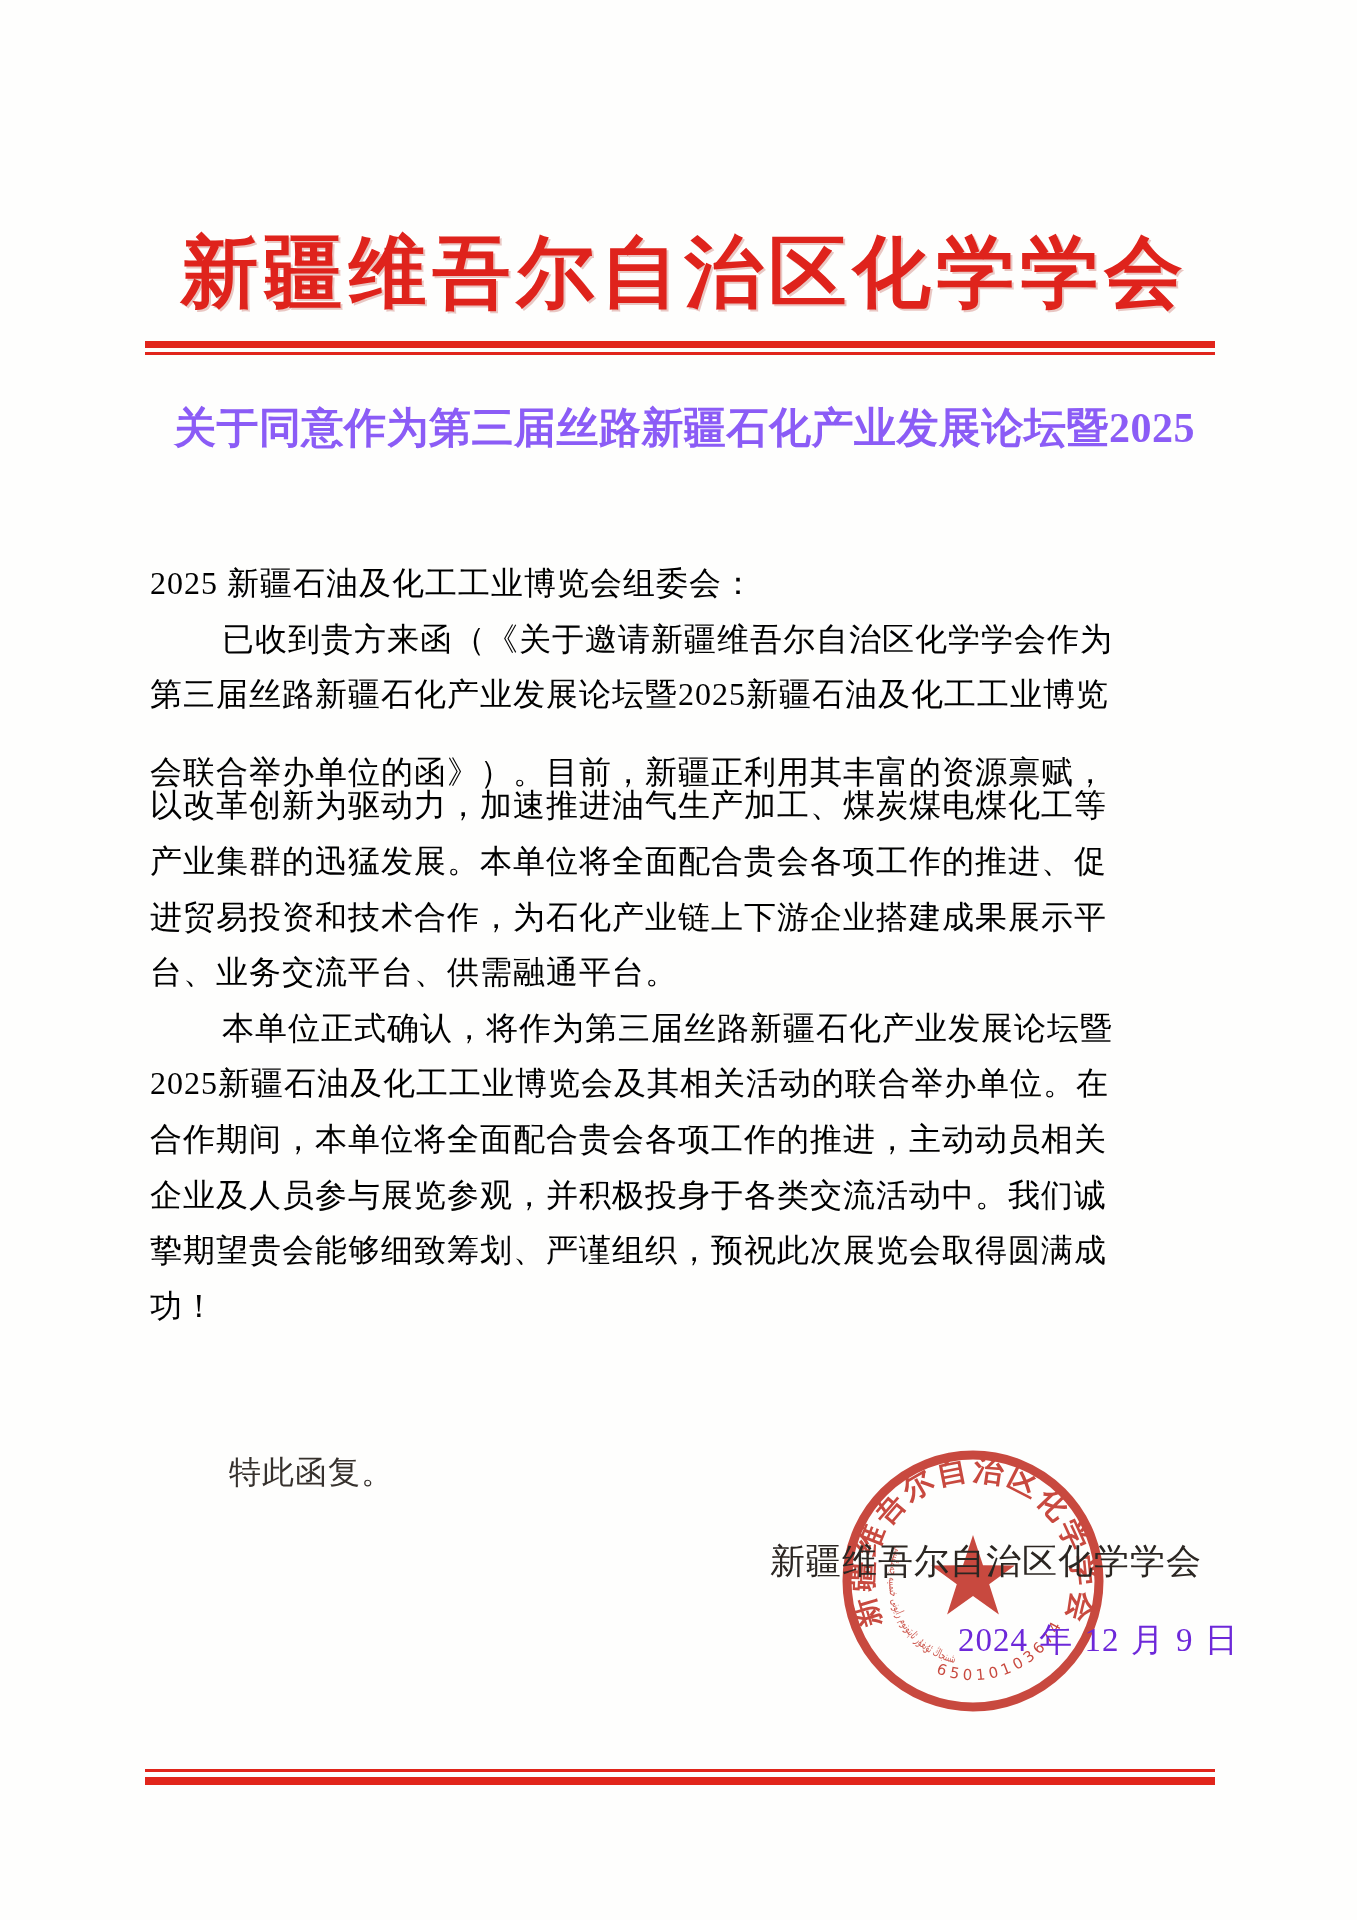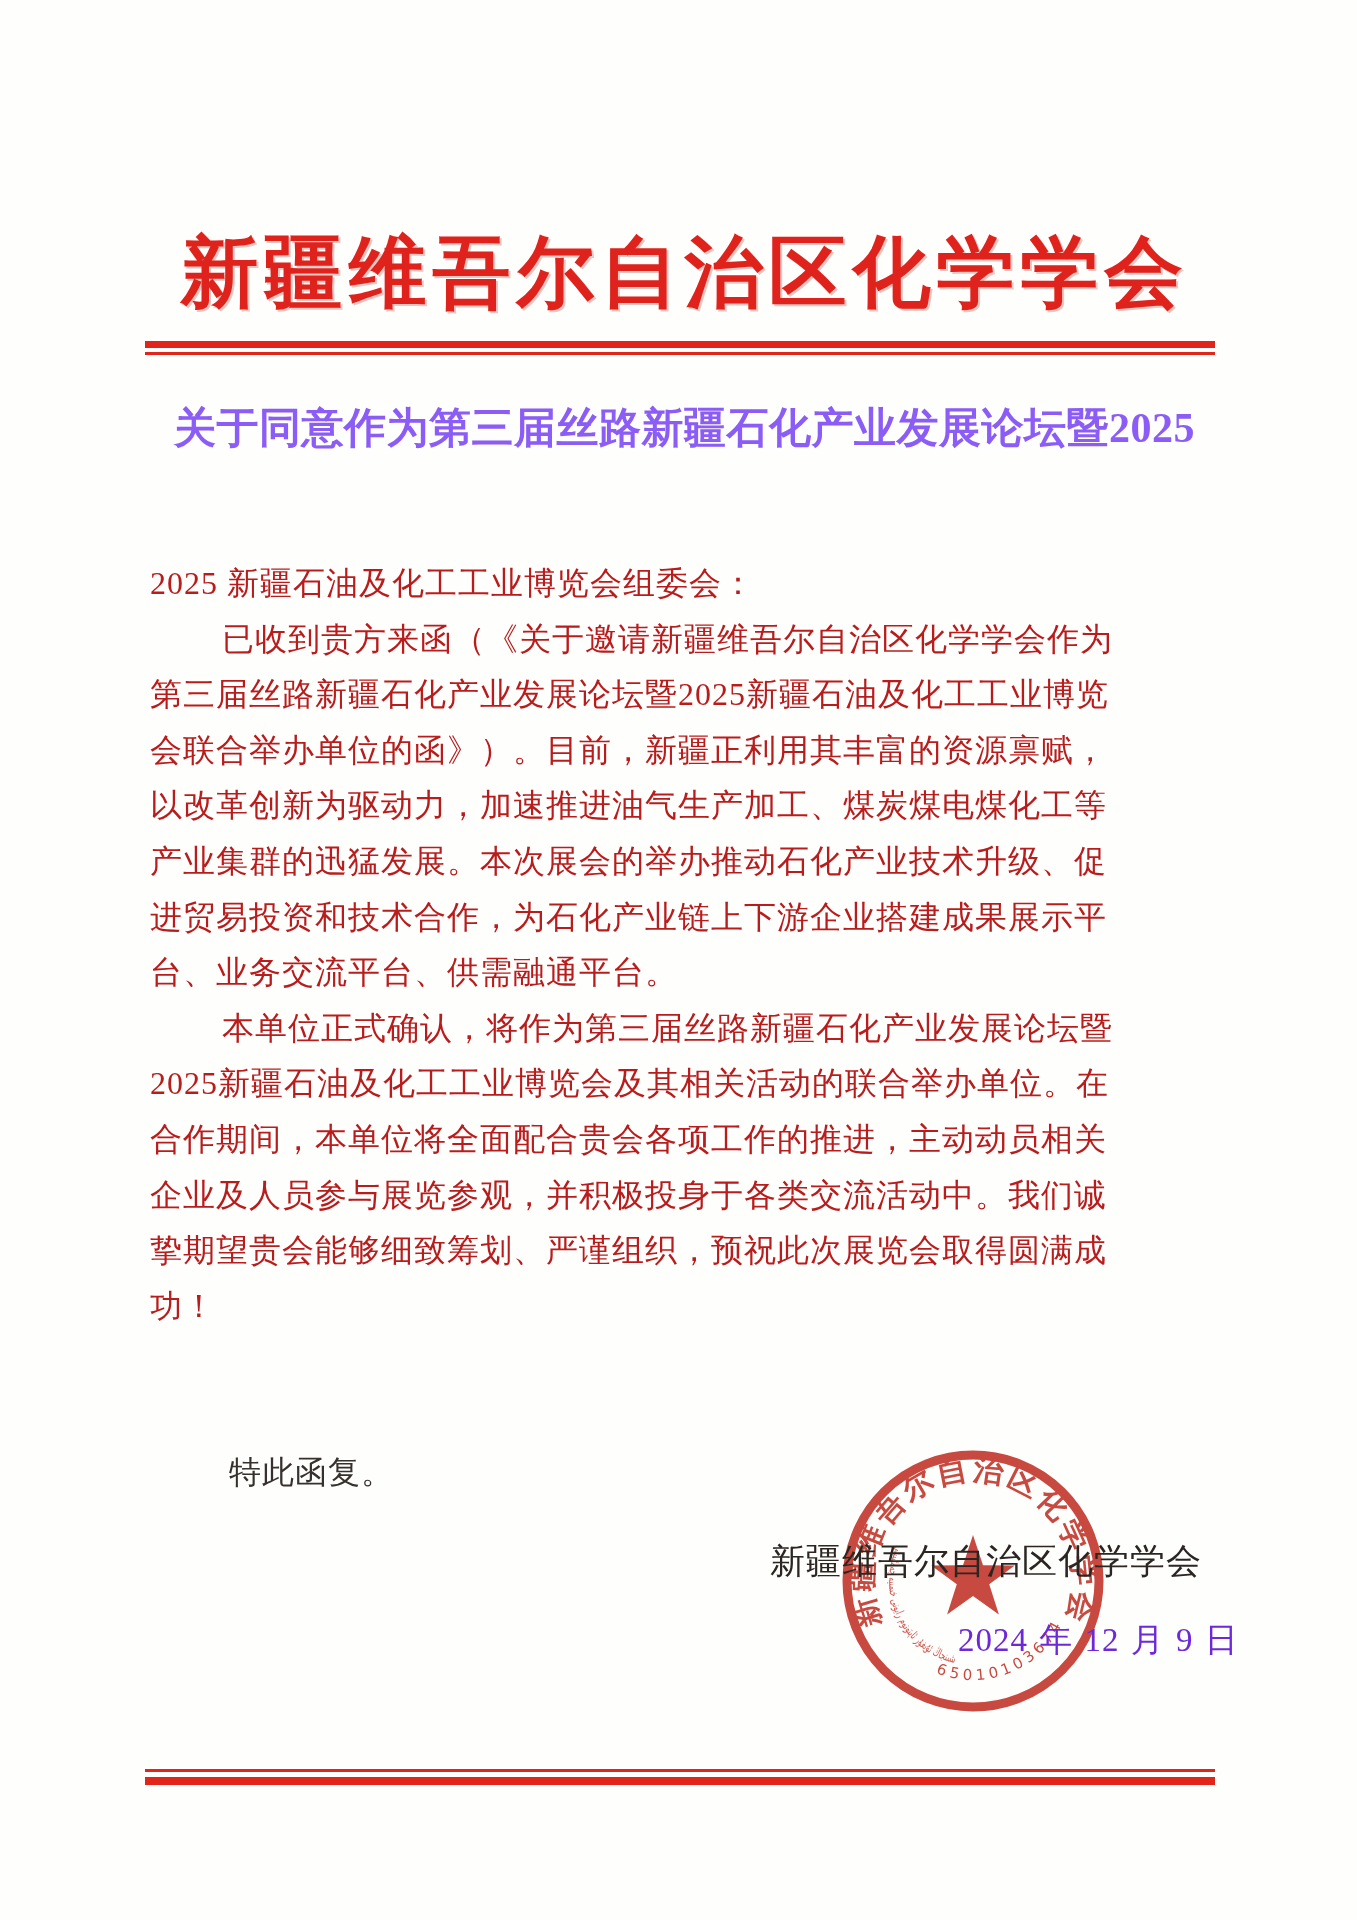--- a/index.html
+++ b/index.html
@@ -29,21 +29,21 @@
   
   .doc-title{
     position:absolute;top:400px;left:0;width:100%;
     text-align:center;font-weight:700;font-size:42px;line-height:56px;
     color:#8b5cf6;letter-spacing:0.5px;white-space:nowrap;
   }
   
   .bline{
     position:absolute;left:150px;
     font-size:32px;line-height:56px;letter-spacing:1px;
-    color:#b91c1c;white-space:nowrap;
+    color:#000000;white-space:nowrap;
   }
   .bline.indent{left:222px;}
   .closing{
     position:absolute;left:229px;top:1444px;
     font-size:32px;line-height:56px;letter-spacing:1px;color:#36312d;
     white-space:nowrap;z-index:3;
   }
   
   .sig-org{
     position:absolute;left:770px;top:1536px;
@@ -74,23 +74,23 @@
     <div class="bar thin"></div>
   </div>
 
   <div class="doc-title">
     <div>关于同意作为第三届丝路新疆石化产业发展论坛暨2025</div>
   </div>
 
   <div class="bline" style="top:555px">2025 新疆石油及化工工业博览会组委会：</div>
   <div class="bline indent" style="top:611px">已收到贵方来函（《关于邀请新疆维吾尔自治区化学学会作为</div>
   <div class="bline" style="top:666px">第三届丝路新疆石化产业发展论坛暨2025新疆石油及化工工业博览</div>
-  <div class="bline" style="top:722px">会联合举办单位的函》）。目前，新疆正利用其丰富的资源禀赋，</div>
+  <div class="bline" style="top:744px">会联合举办单位的函》）。目前，新疆正利用其丰富的资源禀赋，</div>
   <div class="bline" style="top:777px">以改革创新为驱动力，加速推进油气生产加工、煤炭煤电煤化工等</div>
-  <div class="bline" style="top:833px">产业集群的迅猛发展。本次展会的举办推动石化产业技术升级、促</div>
+  <div class="bline" style="top:833px">产业集群的迅猛发展。本单位将全面配合贵会各项工作的推进、促</div>
   <div class="bline" style="top:889px">进贸易投资和技术合作，为石化产业链上下游企业搭建成果展示平</div>
   <div class="bline" style="top:944px">台、业务交流平台、供需融通平台。</div>
   <div class="bline indent" style="top:1000px">本单位正式确认，将作为第三届丝路新疆石化产业发展论坛暨</div>
   <div class="bline" style="top:1055px">2025新疆石油及化工工业博览会及其相关活动的联合举办单位。在</div>
   <div class="bline" style="top:1111px">合作期间，本单位将全面配合贵会各项工作的推进，主动动员相关</div>
   <div class="bline" style="top:1167px">企业及人员参与展览参观，并积极投身于各类交流活动中。我们诚</div>
   <div class="bline" style="top:1222px">挚期望贵会能够细致筹划、严谨组织，预祝此次展览会取得圆满成</div>
   <div class="bline" style="top:1278px">功！</div>
 
   <div class="closing">特此函复。</div>

